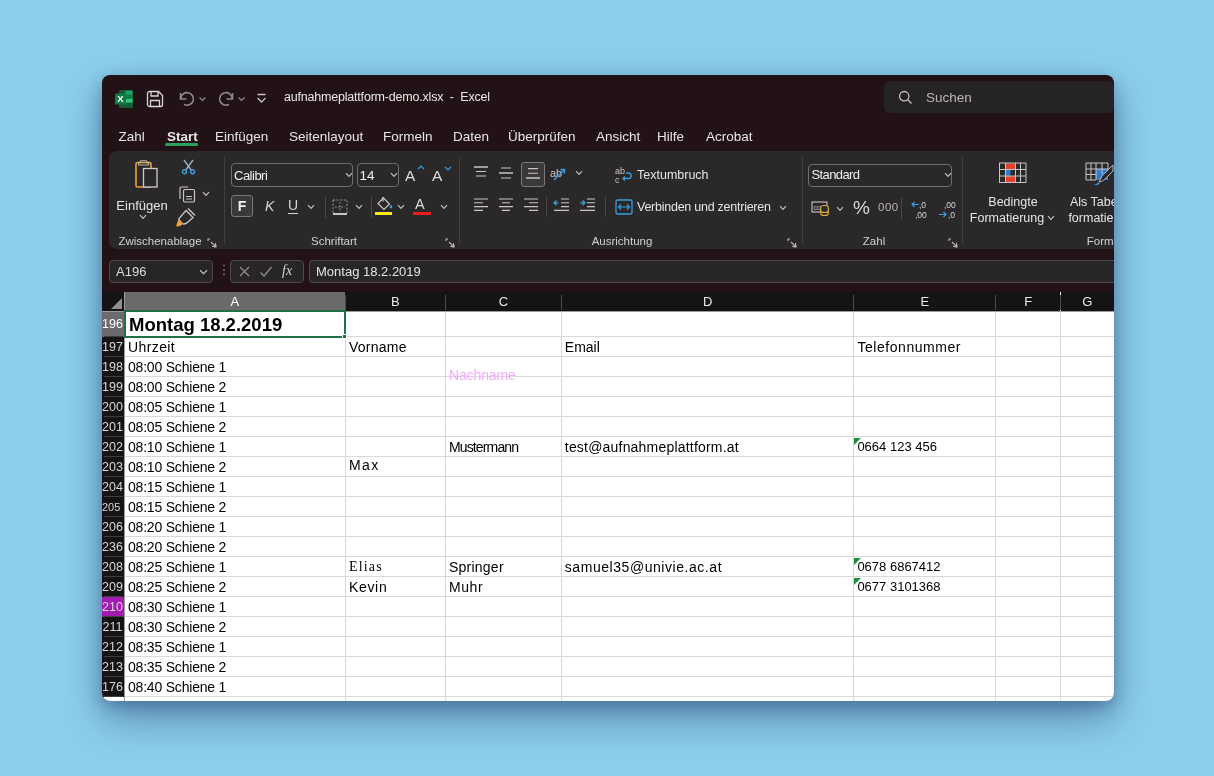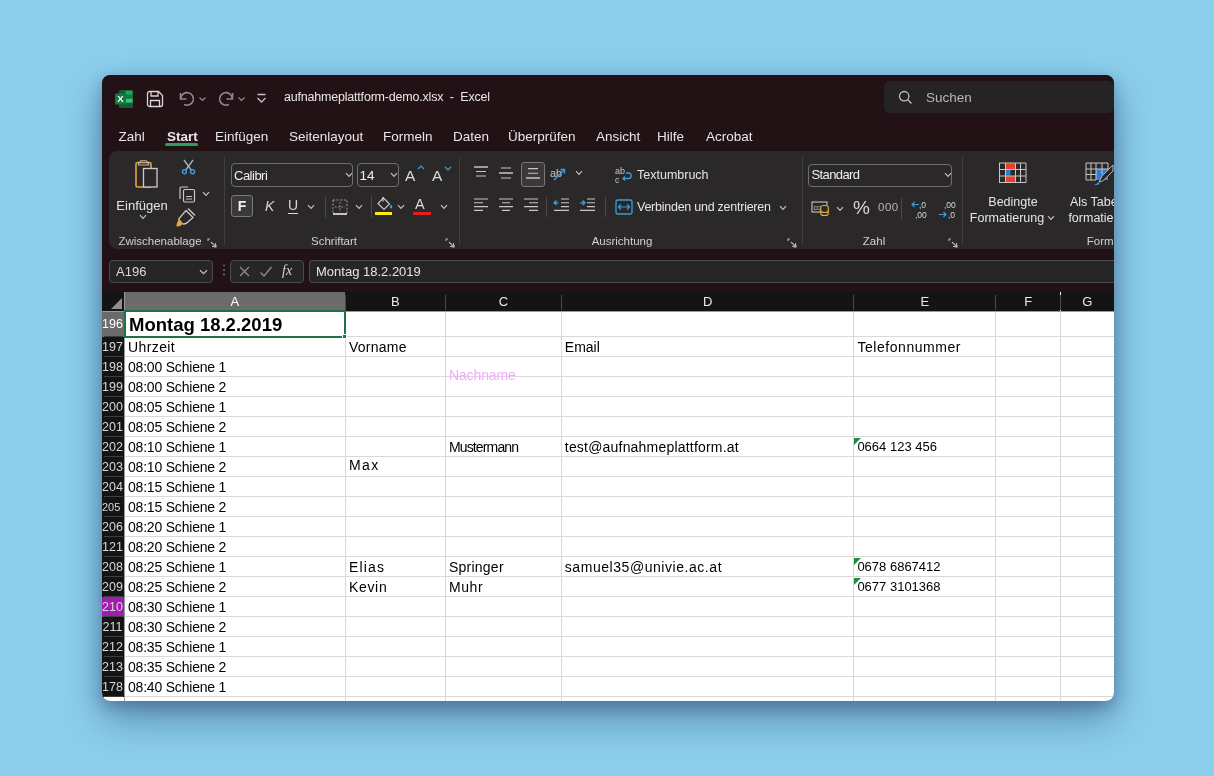--- a/index.html
+++ b/index.html
@@ -356,35 +356,35 @@
 <div class="abs" style="left:0;top:362.5px;width:22.5px;height:20.0px;background:#141414;color:#d8d8d8;font-size:12.5px;line-height:20.0px;text-align:right;padding-right:2px">202</div>
 <div class="abs" style="left:2px;top:381.5px;width:18.5px;height:1px;background:#3f3f3f"></div>
 <div class="abs" style="left:0;top:382.5px;width:22.5px;height:20.0px;background:#141414;color:#d8d8d8;font-size:12.5px;line-height:20.0px;text-align:right;padding-right:16px">203</div>
 <div class="abs" style="left:2px;top:401.5px;width:18.5px;height:1px;background:#3f3f3f"></div>
 <div class="abs" style="left:0;top:402.5px;width:22.5px;height:20.0px;background:#141414;color:#d8d8d8;font-size:12.5px;line-height:20.0px;text-align:right;padding-right:2px">204</div>
 <div class="abs" style="left:2px;top:421.5px;width:18.5px;height:1px;background:#3f3f3f"></div>
 <div class="abs" style="left:0;top:422.5px;width:22.5px;height:20.0px;background:#141414;color:#d8d8d8;font-size:11px;line-height:20.0px;text-align:right;padding-right:16px">205</div>
 <div class="abs" style="left:2px;top:441.5px;width:18.5px;height:1px;background:#3f3f3f"></div>
 <div class="abs" style="left:0;top:442.5px;width:22.5px;height:20.0px;background:#141414;color:#d8d8d8;font-size:12.5px;line-height:20.0px;text-align:right;padding-right:2px">206</div>
 <div class="abs" style="left:2px;top:461.5px;width:18.5px;height:1px;background:#3f3f3f"></div>
-<div class="abs" style="left:0;top:462.5px;width:22.5px;height:20.0px;background:#141414;color:#d8d8d8;font-size:12.5px;line-height:20.0px;text-align:right;padding-right:2px">121</div>
+<div class="abs" style="left:0;top:462.5px;width:22.5px;height:20.0px;background:#141414;color:#d8d8d8;font-size:12.5px;line-height:20.0px;text-align:right;padding-right:2px">236</div>
 <div class="abs" style="left:2px;top:481.5px;width:18.5px;height:1px;background:#3f3f3f"></div>
 <div class="abs" style="left:0;top:482.5px;width:22.5px;height:20.0px;background:#141414;color:#d8d8d8;font-size:12.5px;line-height:20.0px;text-align:right;padding-right:2px">208</div>
 <div class="abs" style="left:2px;top:501.5px;width:18.5px;height:1px;background:#3f3f3f"></div>
 <div class="abs" style="left:0;top:502.5px;width:22.5px;height:20.0px;background:#141414;color:#d8d8d8;font-size:12.5px;line-height:20.0px;text-align:right;padding-right:2px">209</div>
 <div class="abs" style="left:2px;top:521.5px;width:18.5px;height:1px;background:#3f3f3f"></div>
 <div class="abs" style="left:0;top:522.5px;width:22.5px;height:20.0px;background:#a21caf;color:#d8d8d8;font-size:12.5px;line-height:20.0px;text-align:right;padding-right:2px">210</div>
 <div class="abs" style="left:2px;top:541.5px;width:18.5px;height:1px;background:#3f3f3f"></div>
 <div class="abs" style="left:0;top:542.5px;width:22.5px;height:20.0px;background:#141414;color:#d8d8d8;font-size:12.5px;line-height:20.0px;text-align:right;padding-right:2px">211</div>
 <div class="abs" style="left:2px;top:561.5px;width:18.5px;height:1px;background:#3f3f3f"></div>
 <div class="abs" style="left:0;top:562.5px;width:22.5px;height:20.0px;background:#141414;color:#d8d8d8;font-size:12.5px;line-height:20.0px;text-align:right;padding-right:2px">212</div>
 <div class="abs" style="left:2px;top:581.5px;width:18.5px;height:1px;background:#3f3f3f"></div>
 <div class="abs" style="left:0;top:582.5px;width:22.5px;height:20.0px;background:#141414;color:#d8d8d8;font-size:12.5px;line-height:20.0px;text-align:right;padding-right:2px">213</div>
 <div class="abs" style="left:2px;top:601.5px;width:18.5px;height:1px;background:#3f3f3f"></div>
-<div class="abs" style="left:0;top:602.5px;width:22.5px;height:20.0px;background:#141414;color:#d8d8d8;font-size:12.5px;line-height:20.0px;text-align:right;padding-right:2px">178</div>
+<div class="abs" style="left:0;top:602.5px;width:22.5px;height:20.0px;background:#141414;color:#d8d8d8;font-size:12.5px;line-height:20.0px;text-align:right;padding-right:2px">176</div>
 <div class="abs" style="left:2px;top:621.5px;width:18.5px;height:1px;background:#3f3f3f"></div>
 <div class="abs" style="left:21.5px;top:217.0px;width:1px;height:409.5px;background:#9b9b9b"></div>
 <div class="abs" style="left:242.9px;top:237.0px;width:1px;height:389.5px;background:#d9d9d9"></div>
 <div class="abs" style="left:342.9px;top:237.0px;width:1px;height:389.5px;background:#d9d9d9"></div>
 <div class="abs" style="left:458.8px;top:237.0px;width:1px;height:389.5px;background:#d9d9d9"></div>
 <div class="abs" style="left:751.4px;top:237.0px;width:1px;height:389.5px;background:#d9d9d9"></div>
 <div class="abs" style="left:893.4px;top:237.0px;width:1px;height:389.5px;background:#d9d9d9"></div>
 <div class="abs" style="left:958.0px;top:237.0px;width:1px;height:389.5px;background:#d9d9d9"></div>
 <div class="abs" style="left:22.5px;top:261.5px;width:989.5px;height:1px;background:#d9d9d9"></div>
 <div class="abs" style="left:22.5px;top:281.5px;width:989.5px;height:1px;background:#d9d9d9"></div>
@@ -428,21 +428,21 @@
 <div class="t" style="left:26.0px;top:562.5px;font-size:14px;color:#000;line-height:20.0px;letter-spacing:-0.2px;">08:35 Schiene 1</div>
 <div class="t" style="left:26.0px;top:582.5px;font-size:14px;color:#000;line-height:20.0px;letter-spacing:-0.2px;">08:35 Schiene 2</div>
 <div class="t" style="left:26.0px;top:602.5px;font-size:14px;color:#000;line-height:20.0px;letter-spacing:-0.2px;">08:40 Schiene 1</div>
 <div class="t" style="left:246.9px;top:380px;font-size:14px;color:#000;line-height:20.0px;letter-spacing:1.4px;">Max</div>
 <div class="t" style="left:346.9px;top:362.5px;font-size:14px;color:#000;line-height:20.0px;letter-spacing:-0.85px;">Mustermann</div>
 <div class="t" style="left:462.8px;top:362.5px;font-size:14px;color:#000;line-height:20.0px;letter-spacing:0.2px;">test@aufnahmeplattform.at</div>
 <div class="t" style="left:755.4px;top:362.5px;font-size:14px;color:#000;line-height:20.0px;font-size:13px;letter-spacing:0px;">0664 123 456</div>
 <svg class="abs" style="left:752.4px;top:363.0px" width="7" height="7" viewBox="0 0 7 7">
       <path d="M0 0 H7 L0 7 Z" fill="#1f8f3d"></path>
     </svg>
-<div class="t" style="left:246.9px;top:482.5px;font-size:14px;color:#000;line-height:20.0px;letter-spacing:1.2px;">Elias</div>
+<div class="t" style="left:246.9px;top:482.5px;font-size:14px;color:#000;line-height:20.0px;letter-spacing:1.2px;font-family:Liberation Serif, serif;">Elias</div>
 <div class="t" style="left:346.9px;top:482.5px;font-size:14px;color:#000;line-height:20.0px;letter-spacing:0.25px;">Springer</div>
 <div class="t" style="left:462.8px;top:482.5px;font-size:14px;color:#000;line-height:20.0px;letter-spacing:0.55px;">samuel35@univie.ac.at</div>
 <div class="t" style="left:755.4px;top:482.5px;font-size:14px;color:#000;line-height:20.0px;font-size:13px;letter-spacing:0px;">0678 6867412</div>
 <svg class="abs" style="left:752.4px;top:483.0px" width="7" height="7" viewBox="0 0 7 7">
       <path d="M0 0 H7 L0 7 Z" fill="#1f8f3d"></path>
     </svg>
 <div class="t" style="left:246.9px;top:502.5px;font-size:14px;color:#000;line-height:20.0px;letter-spacing:0.7px;">Kevin</div>
 <div class="t" style="left:346.9px;top:502.5px;font-size:14px;color:#000;line-height:20.0px;letter-spacing:0.6px;">Muhr</div>
 <div class="t" style="left:755.4px;top:502.5px;font-size:14px;color:#000;line-height:20.0px;font-size:13px;letter-spacing:0px;">0677 3101368</div>
 <svg class="abs" style="left:752.4px;top:503.0px" width="7" height="7" viewBox="0 0 7 7">

